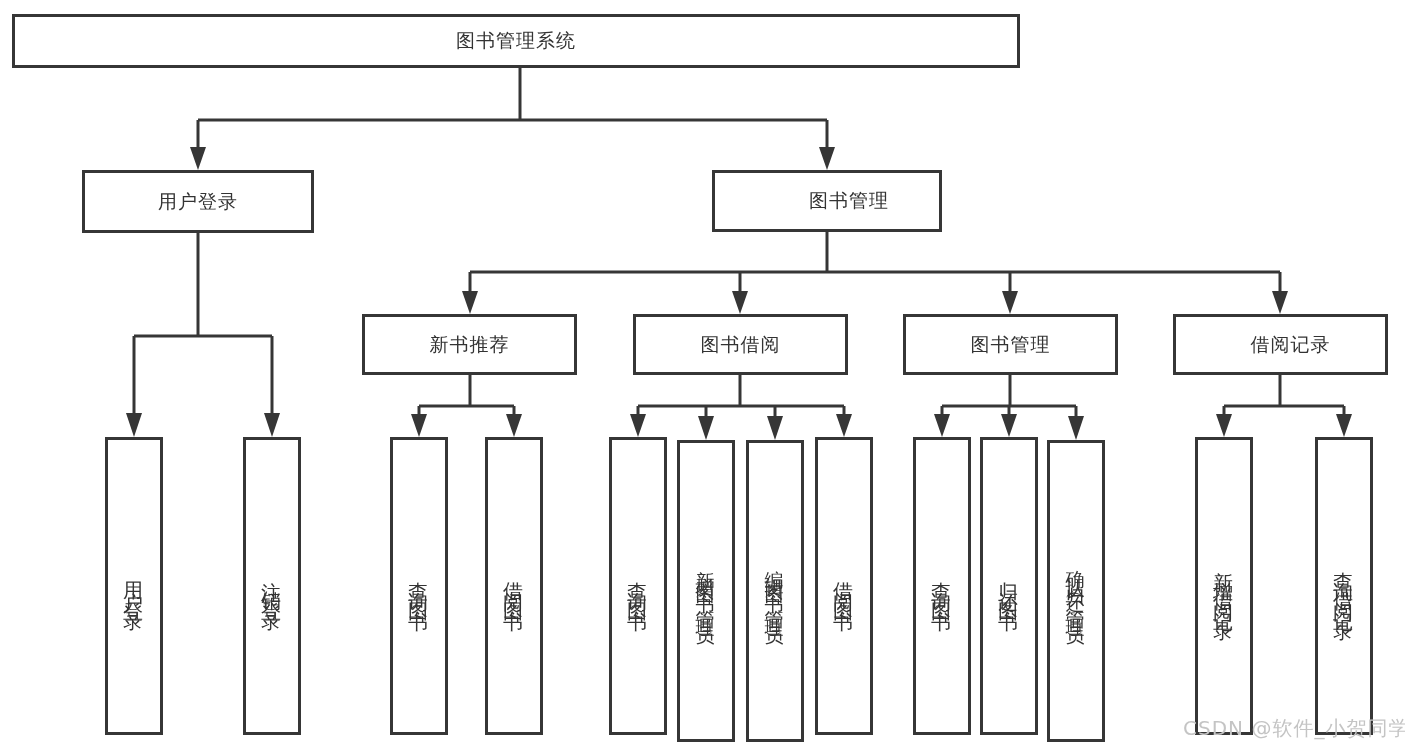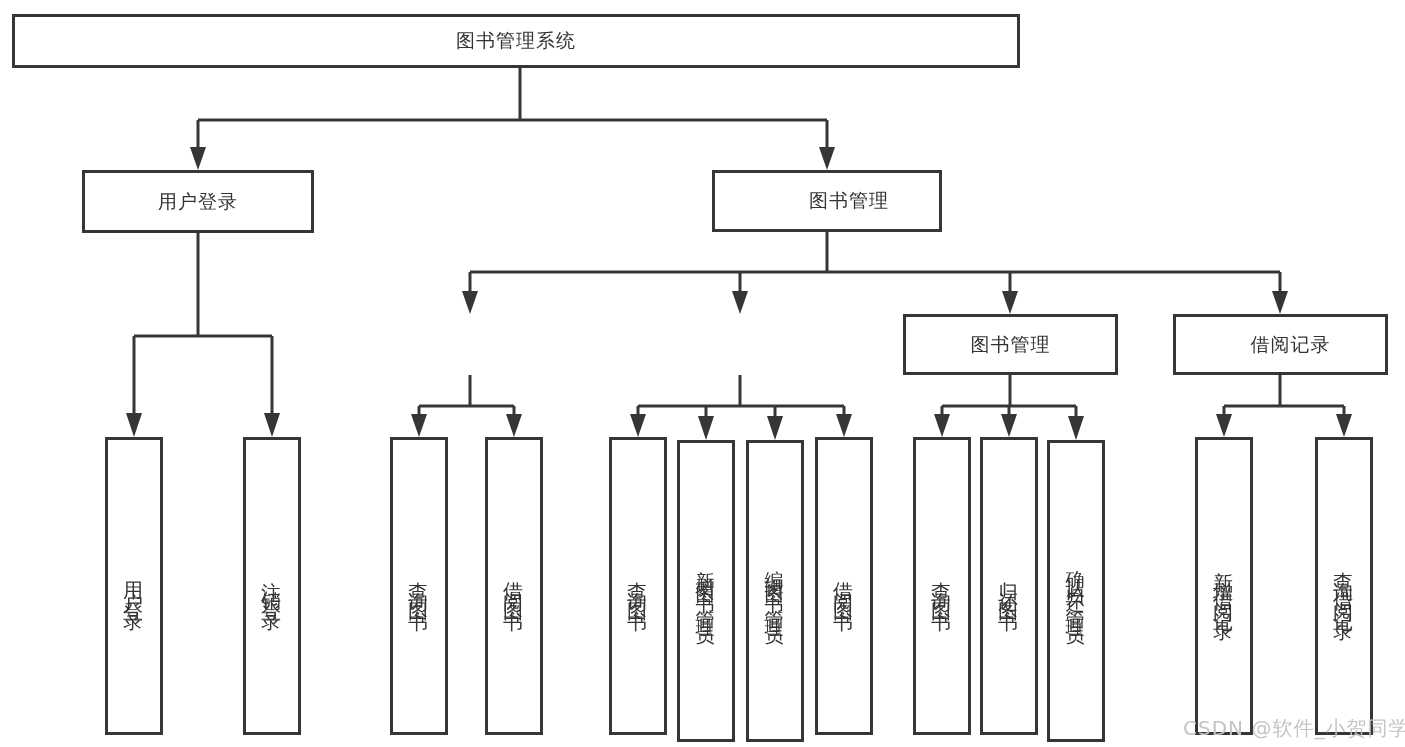--- a/index.html
+++ b/index.html
@@ -138,20 +138,22 @@
       <line x1="1344" y1="406" x2="1344" y2="415"></line>
       <polygon points="1336,414 1352,414 1344,437"></polygon>
     </g>
   </svg>
 
   <div class="box" style="left:12px; top:14px; width:1008px; height:54px;">图书管理系统</div>
 
   <div class="box" style="left:82px; top:170px; width:232px; height:63px;">用户登录</div>
   <div class="box" style="left:712px; top:170px; width:230px; height:62px;padding-left:44px;">图书管理</div>
 
+  <div class="box" style="left:362px; top:314px; width:215px; height:61px;">新书推荐</div>
+  <div class="box" style="left:633px; top:314px; width:215px; height:61px;">图书借阅</div>
   <div class="box" style="left:903px; top:314px; width:215px; height:61px;">图书管理</div>
   <div class="box" style="left:1173px; top:314px; width:215px; height:61px;padding-left:20px;">借阅记录</div>
 
   <div class="box leaf" style="left:105px;">用户登录</div>
   <div class="box leaf" style="left:243px;">注销登录</div>
 
   <div class="box leaf" style="left:390px;">查询图书</div>
   <div class="box leaf" style="left:485px;">借阅图书</div>
 
   <div class="box leaf" style="left:609px;">查询图书</div>

